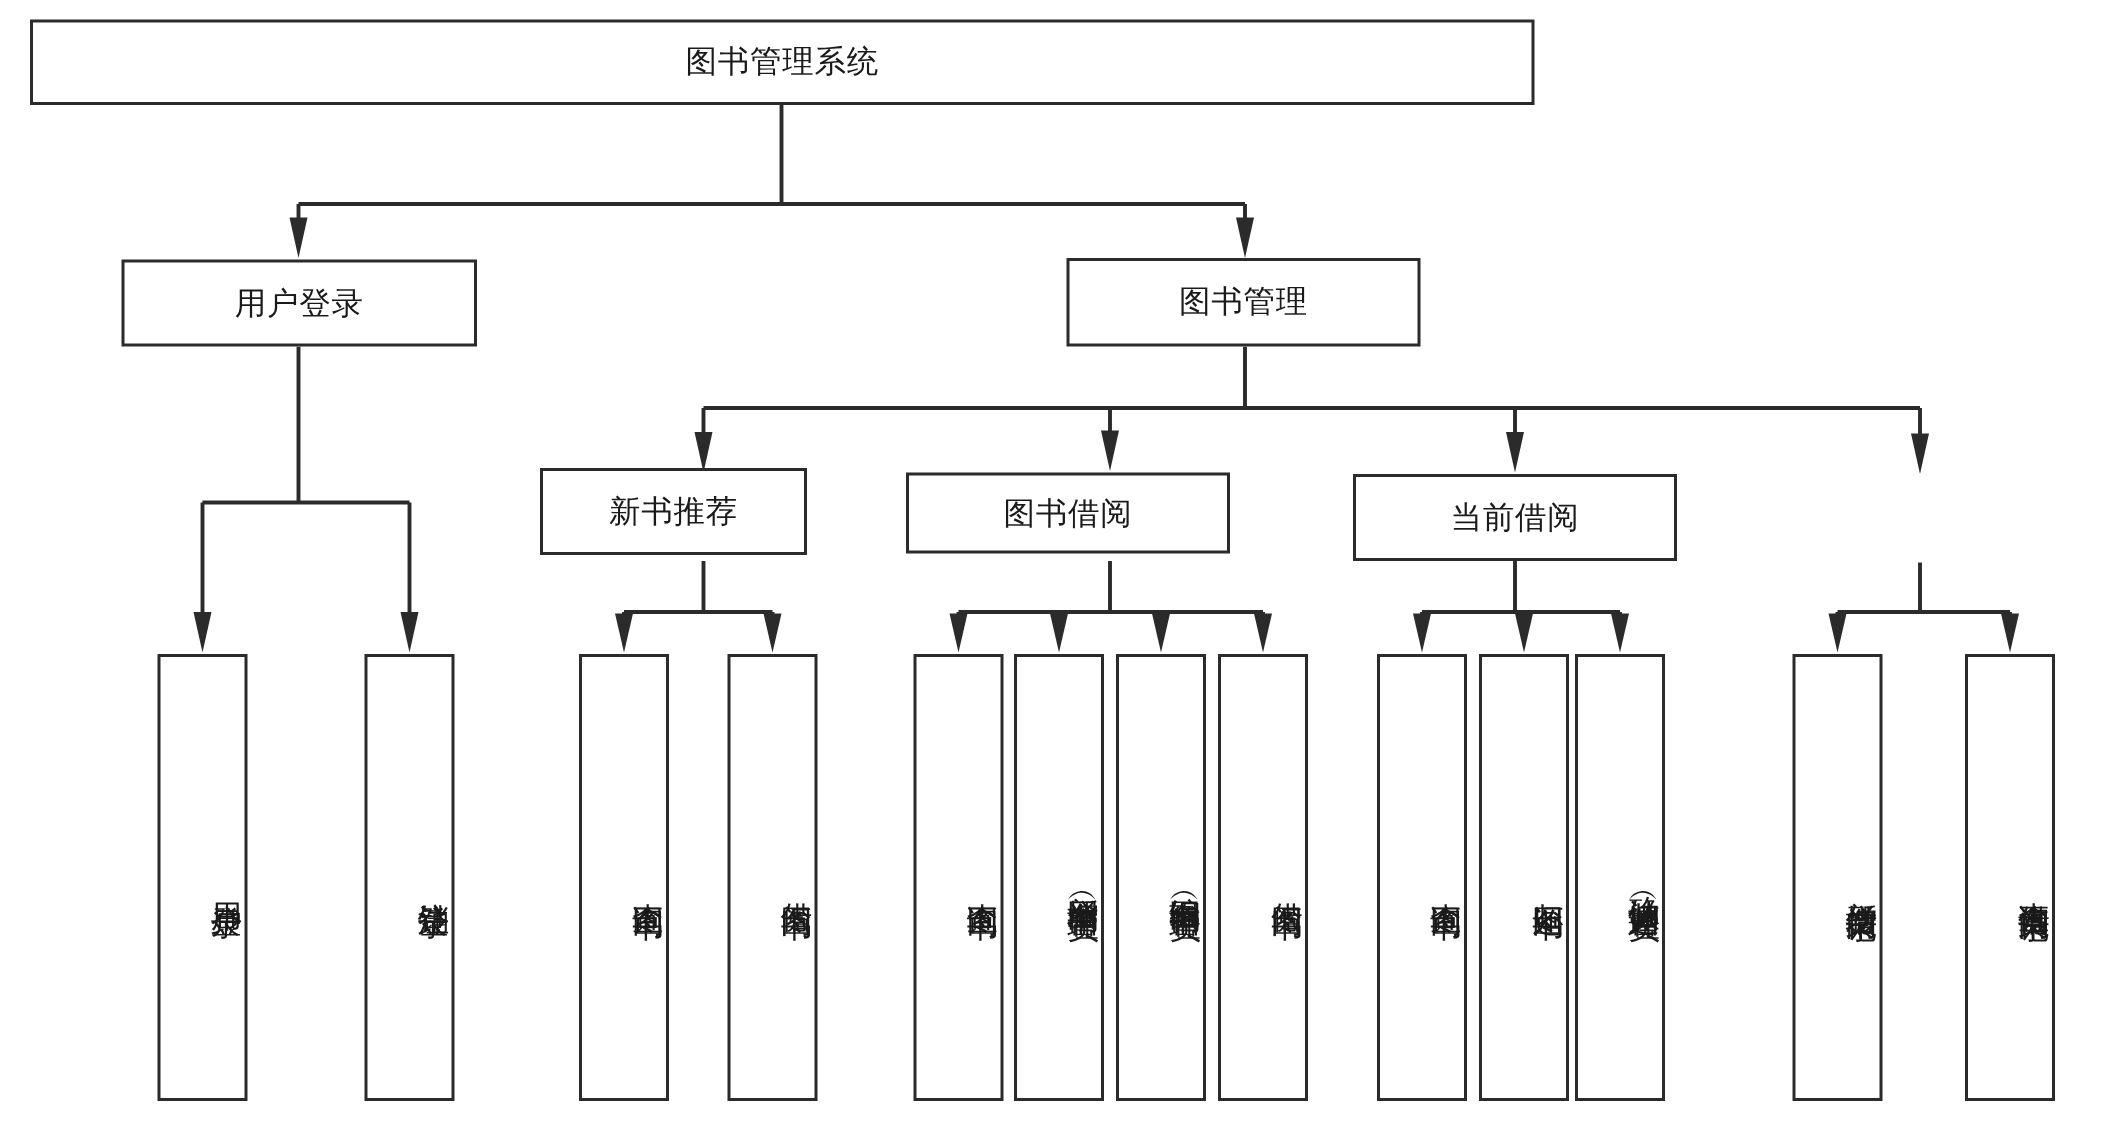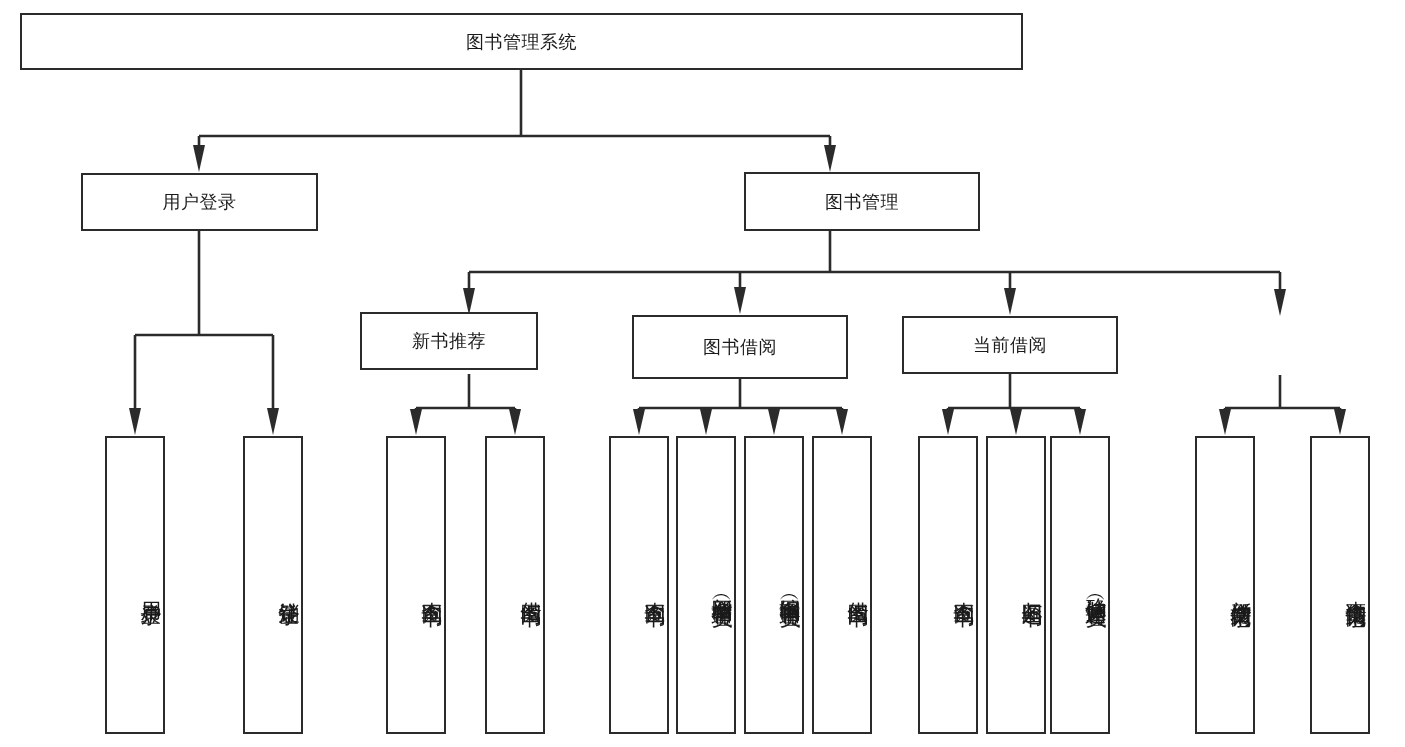--- a/index.html
+++ b/index.html
@@ -31,21 +31,21 @@
     border: 2.2px solid #2b2b2b;
     background: #ffffff;
     display: flex;
     align-items: center;
     justify-content: center;
     text-align: center;
     color: #1a1a1a;
     line-height: 1.18;
   }
   .node.horiz {
-    font-size: 18px;
+    font-size: 21px;
     letter-spacing: 0.5px;
   }
   .node.vert {
     writing-mode: vertical-rl;
     text-orientation: upright;
     font-size: 21px;
     letter-spacing: 1.5px;
     padding-top: 6px;
     align-items: flex-start;
     justify-content: center;
@@ -145,25 +145,25 @@
 
       <polygon points="1219,409 1231,409 1225,435"></polygon>
       <polygon points="1334,409 1346,409 1340,435"></polygon>
     </g>
   </svg>
 
   <div class="node horiz" style="left:20px; top:13px; width:1003px; height:57px;">图书管理系统</div>
 
   <div class="node horiz" style="left:81px; top:173px; width:237px; height:58px;">用户登录</div>
 
-  <div class="node horiz" style="left:744px; top:172px; width:236px; height:59px;">图书管理</div>
+  <div class="node horiz" style="left:711px; top:172px; width:236px; height:59px;">图书管理</div>
 
   <div class="node horiz" style="left:360px; top:312px; width:178px; height:58px;">新书推荐</div>
 
-  <div class="node horiz" style="left:632px; top:315px; width:216px; height:64px;">图书借阅</div>
+  <div class="node horiz" style="left:604px; top:315px; width:216px; height:54px;">图书借阅</div>
 
   <div class="node horiz" style="left:902px; top:316px; width:216px; height:58px;">当前借阅</div>
 
 
   <div class="node vert" style="left:105px; top:436px; width:60px; height:298px;">用户登录</div>
 
   <div class="node vert" style="left:243px; top:436px; width:60px; height:298px;">注销登录</div>
 
   <div class="node vert" style="left:386px; top:436px; width:60px; height:298px;">查询图书</div>
 

